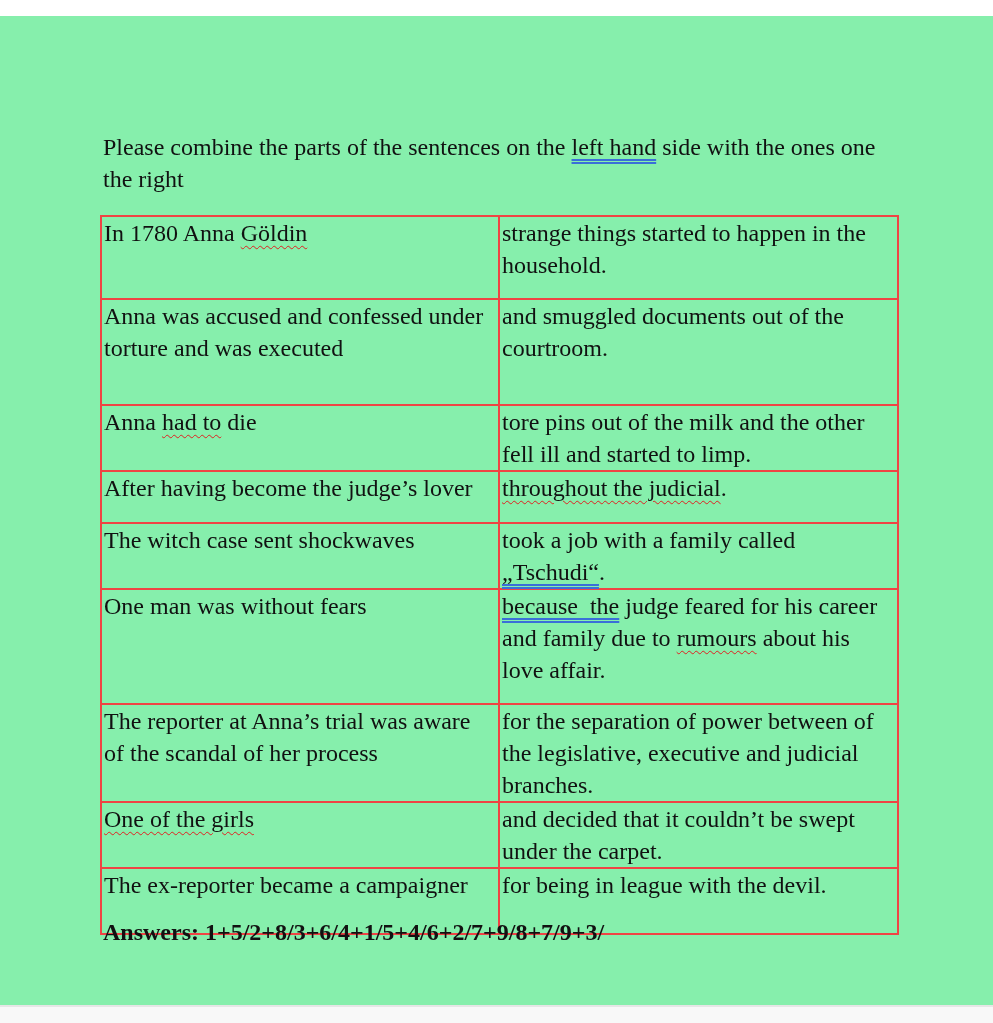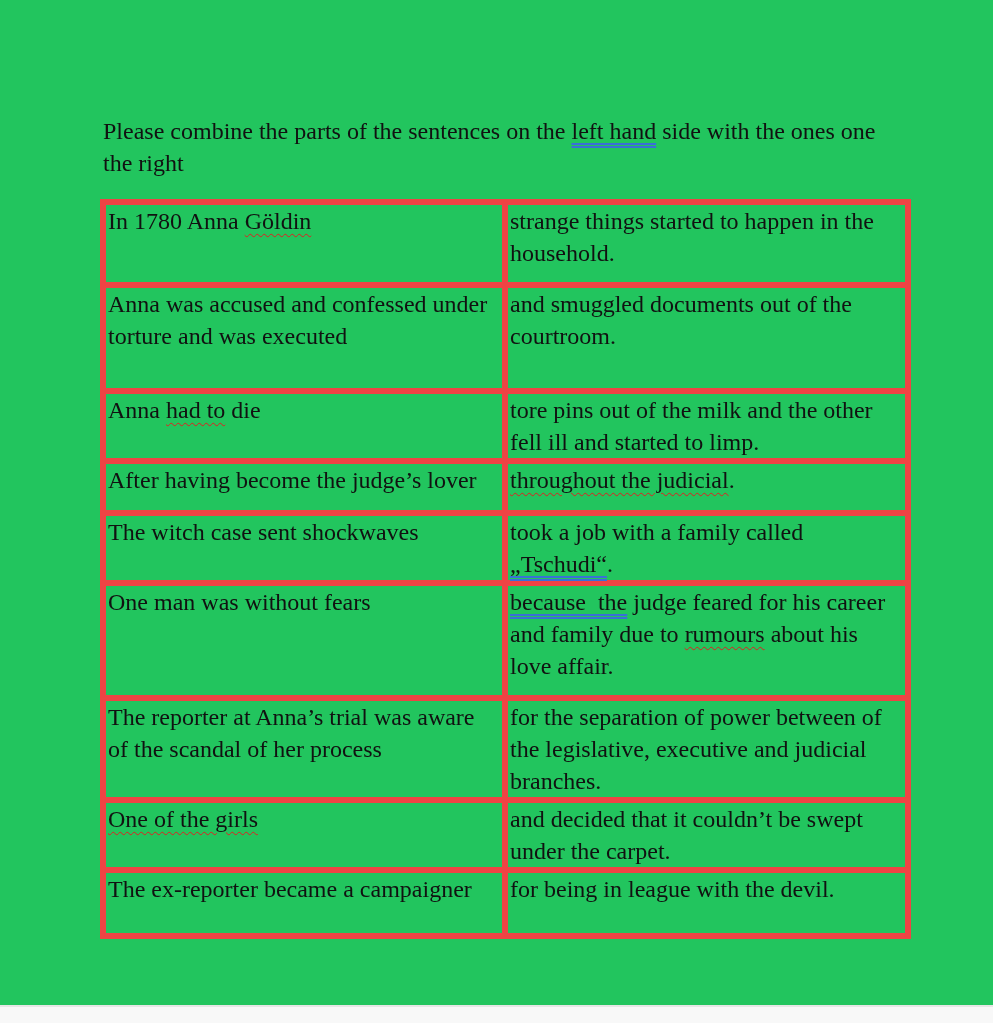--- a/index.html
+++ b/index.html
@@ -1,33 +1,33 @@
 <!DOCTYPE html>
 <html><head>
 <meta charset="utf-8">
 <style>
   html, body { margin: 0; padding: 0; }
   body {
     width: 993px; height: 1023px; background: #ffffff; position: relative; overflow: hidden;
     font-family: "Liberation Serif", "DejaVu Serif", serif; color: #111;
   }
-  .page { position: absolute; left: 0; top: 0; width: 993px; height: 1005px; background: #22c55e; }
+  .page { position: absolute; left: 0; top: 16px; width: 993px; height: 1005px; background: #86efac; }
   .intro {
     position: absolute; left: 103px; top: 115px; width: 780px;
     font-size: 24px; line-height: 32px;
   }
   .blue-ul { text-decoration: underline double #3a6fd8; text-underline-offset: 4px; }
   .red-ul { text-decoration: underline wavy #e02020; text-decoration-thickness: 1px; text-underline-offset: 4px; }
   table.match {
     position: absolute; left: 100px; top: 199px;
     border-collapse: collapse; table-layout: fixed; width: 793px;
     font-size: 24px; line-height: 32px;
   }
   table.match td {
-    border: 6px solid #ef4444; vertical-align: top; padding: 0 2px 0 2px; margin: 0;
+    border: 2px solid #ef4444; vertical-align: top; padding: 0 2px 0 2px; margin: 0;
   }
   table.match td.left { width: 392px; }
   table.match td.right { width: 393px; }
   .answers {
     position: absolute; left: 103px; top: 900px; font-size: 24px; line-height: 32px; font-weight: bold;
   }
   .footer-bar {
     position: absolute; left: 0; top: 1005px; width: 993px; height: 18px;
     background: #f8f8f8; border-top: 2px solid #e6e6e6;
   }
@@ -72,15 +72,16 @@
         <td class="left"><span class="red-ul">One of the girls</span></td>
         <td class="right"><span>and decided that it couldn’t be swept under the carpet.</span></td>
       </tr>
       <tr style="height:66px">
         <td class="left"><span>The ex-reporter became a campaigner</span></td>
         <td class="right"><span>for being in league with the devil.</span></td>
       </tr>
     </tbody>
   </table>
 
+  <div class="answers">Answers: 1+5/2+8/3+6/4+1/5+4/6+2/7+9/8+7/9+3/</div>
 </div>
 
 <div class="footer-bar"></div>
 
 </body></html>

